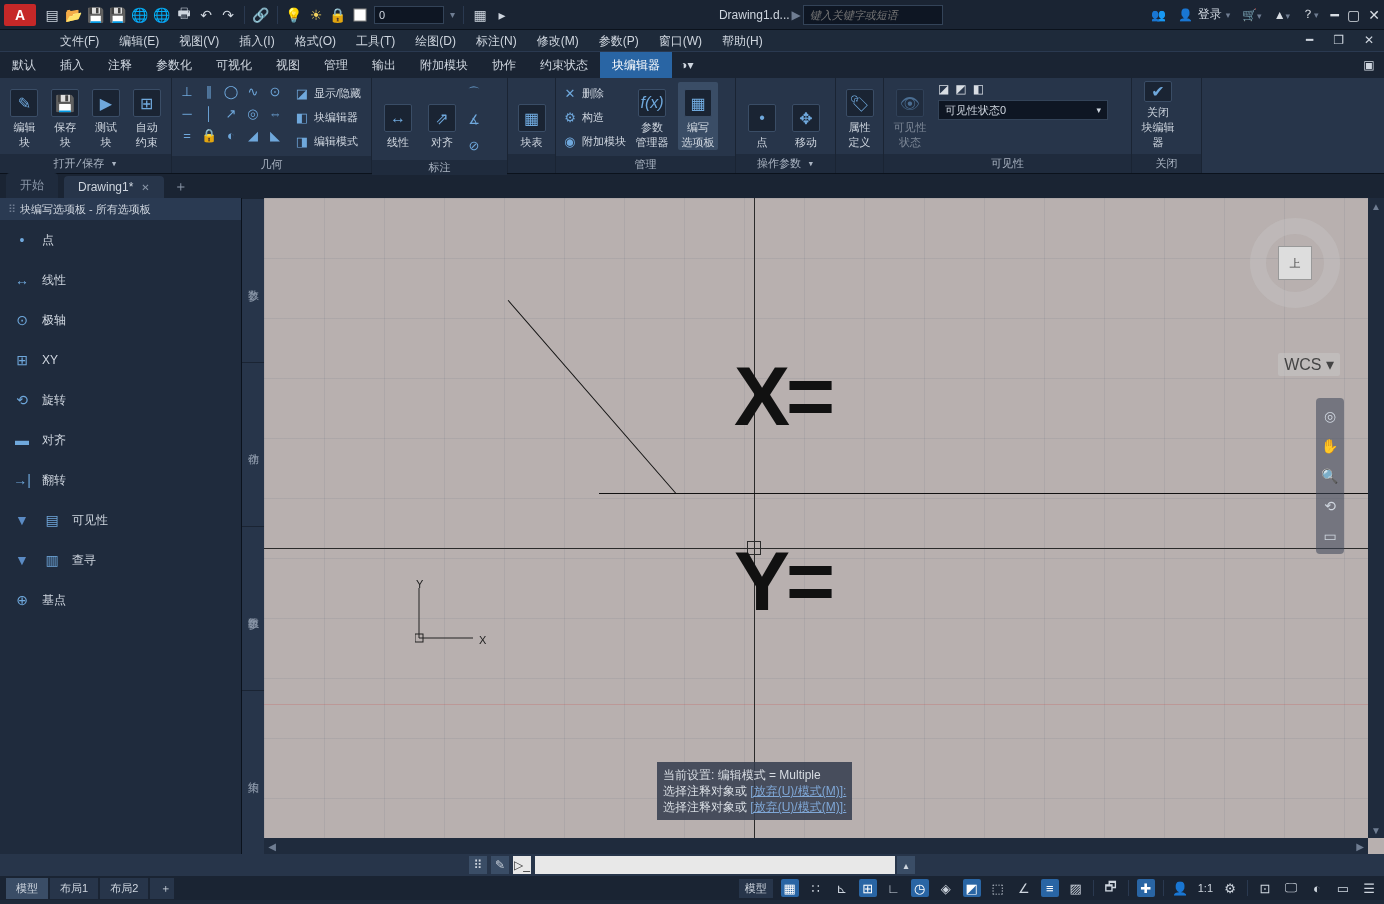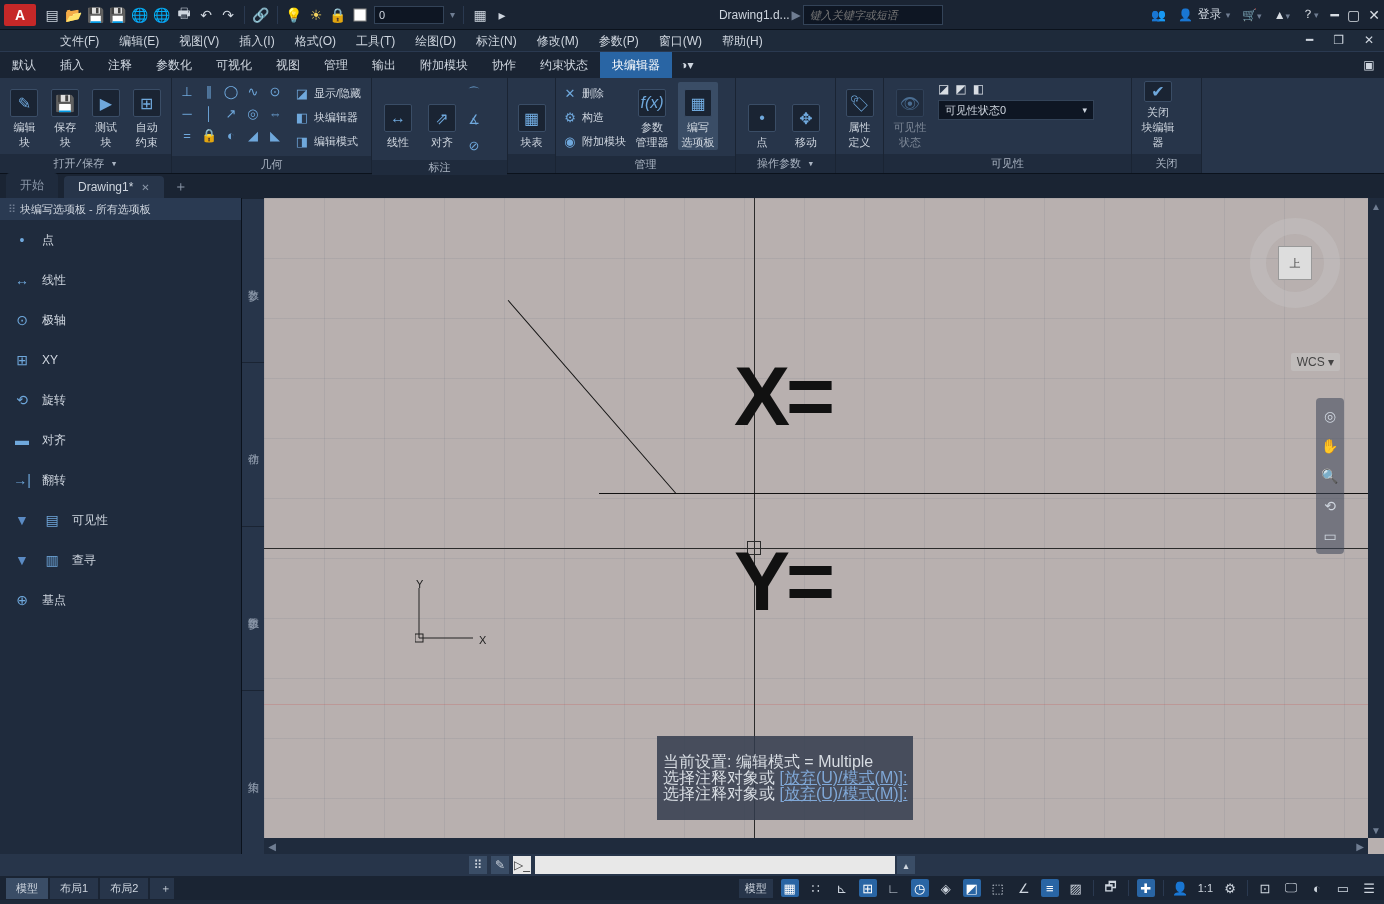--- a/index.html
+++ b/index.html
@@ -34,21 +34,21 @@
 .panel { display:flex; flex-direction:column; border-right:1px solid #1a2433; background:#27354a; }
 .panel-body { flex:1; display:flex; align-items:flex-start; padding:4px 6px; gap:4px; }
 .panel-title { height:20px; background:#1f2b3d; font-size:11px; color:#aab4c2; display:flex; align-items:center; justify-content:center; padding:0 6px;font-family:Liberation Mono, monospace; }
 .bigbtn { display:flex; flex-direction:column; align-items:center; justify-content:flex-end; width:40px; height:68px; gap:3px; font-size:11px; color:#cfd6df; text-align:center; }
 .bigbtn .ic { width:28px; height:28px; background:#1a2433; border:1px solid #3a4d66; border-radius:2px; display:flex; align-items:center; justify-content:center; font-size:16px; color:#6fa8dc; }
 .smallrow { display:flex; align-items:center; gap:4px; font-size:11px; color:#cfd6df; white-space:nowrap; height:22px; }
 .smallrow .si { width:16px; height:16px; display:flex; align-items:center; justify-content:center; font-size:13px; color:#6fa8dc; }
 .grid-icons { display:grid; grid-template-columns:repeat(5,18px); grid-auto-rows:18px; gap:4px; }
 .grid-icons .gi { width:18px; height:18px; display:flex; align-items:center; justify-content:center; font-size:13px; color:#6fa8dc; }
 .gcheck { color:#2ecc71; font-size:24px; }
-.vis-dropdown { background:#0e1623; border:1px solid #334358; color:#cfd6df; padding:2px 6px; width:156px; height:20px; font-size:11px; display:flex; align-items:center; justify-content:space-between; }
+.vis-dropdown { background:#0e1623; border:1px solid #334358; color:#cfd6df; padding:2px 6px; width:170px; height:20px; font-size:11px; display:flex; align-items:center; justify-content:space-between; }
 
 
 .doc-tabs { display:flex; height:24px; background:#1a2433; align-items:flex-end; }
 .doc-tab { padding:4px 14px; font-size:12px; color:#cfd6df; background:#27354a; border-radius:4px 4px 0 0; margin-left:6px; display:flex; align-items:center; gap:8px; }
 .doc-tab.inactive { background:#1f2b3d; color:#8b97a8;text-align:right; }
 .doc-tab .x { color:#8b97a8; font-size:10px; }
 .add-tab { width:22px; height:22px; display:flex; align-items:center; justify-content:center; color:#8b97a8; font-size:14px; margin-left:6px; }
 
 
 .workspace { display:flex; height:656px; position:relative; }
@@ -79,27 +79,27 @@
 .ucs-y { position:absolute; left:-3px; top:-60px; }
 .ucs-x { position:absolute; left:60px; top:-4px; }
 .ucs svg { position:absolute; left:-4px; top:-56px; }
 .x-eq { position:absolute; left:470px; top:150px; font-size:84px; font-weight:700; color:#111; font-family:Arial, sans-serif; letter-spacing:-4px; }
 .y-eq { position:absolute; left:470px; top:335px; font-size:84px; font-weight:700; color:#111; font-family:Arial, sans-serif; letter-spacing:-4px; }
 .redline { position:absolute; left:0; right:0; top:506px; height:1px; background:rgba(200,80,80,0.25); }
 
 .viewcube { position:absolute; right:28px; top:20px; width:90px; height:90px; }
 .vc-ring { width:90px; height:90px; border:16px solid rgba(200,200,200,0.35); border-radius:50%; }
 .vc-face { position:absolute; left:28px; top:28px; width:34px; height:34px; background:#ddd; border:1px solid #999; display:flex; align-items:center; justify-content:center; font-size:11px; color:#444; }
-.wcs-badge { position:absolute; right:28px; top:155px; background:rgba(200,200,200,0.5); padding:2px 6px; font-size:12px; color:#444; border-radius:2px; }
+.wcs-badge { position:absolute; right:28px; top:155px; background:rgba(200,200,200,0.5); padding:2px 6px; font-size:16px; color:#444; border-radius:2px; }
 
 .nav-bar { position:absolute; right:24px; top:200px; width:28px; background:rgba(60,70,88,0.55); border-radius:4px; display:flex; flex-direction:column; align-items:center; gap:10px; padding:8px 0; }
 .nav-bar .nb { width:20px; height:20px; color:#cfd6df; display:flex; align-items:center; justify-content:center; font-size:14px; }
 
 
-.cmdlog { position:absolute; left:393px; bottom:18px; background:rgba(50,60,78,0.85); padding:18px 6px; font-size:16px; color:#d8dde3; line-height:16px; }
+.cmdlog { position:absolute; left:393px; bottom:18px; background:rgba(50,60,78,0.85); padding:5px 6px; font-size:12px; color:#d8dde3; line-height:16px; }
 .cmdlog .br { color:#7fa7d6;text-decoration:underline; }
 
 
 .sb-v { position:absolute; right:0; top:0; bottom:16px; width:16px; background:#1f2b3d; }
 .sb-h { position:absolute; left:0; right:16px; bottom:0; height:16px; background:#1f2b3d; display:flex; align-items:center; }
 .sb-h .arrow, .sb-v .arrow { width:16px; height:16px; display:flex; align-items:center; justify-content:center; color:#6f7d92; font-size:10px; }
 .sb-v .arrow:first-child { position:absolute; top:0; }
 .sb-v .arrow:last-child { position:absolute; bottom:0; }
 .sb-h .arrow.r { margin-left:auto; }
 

